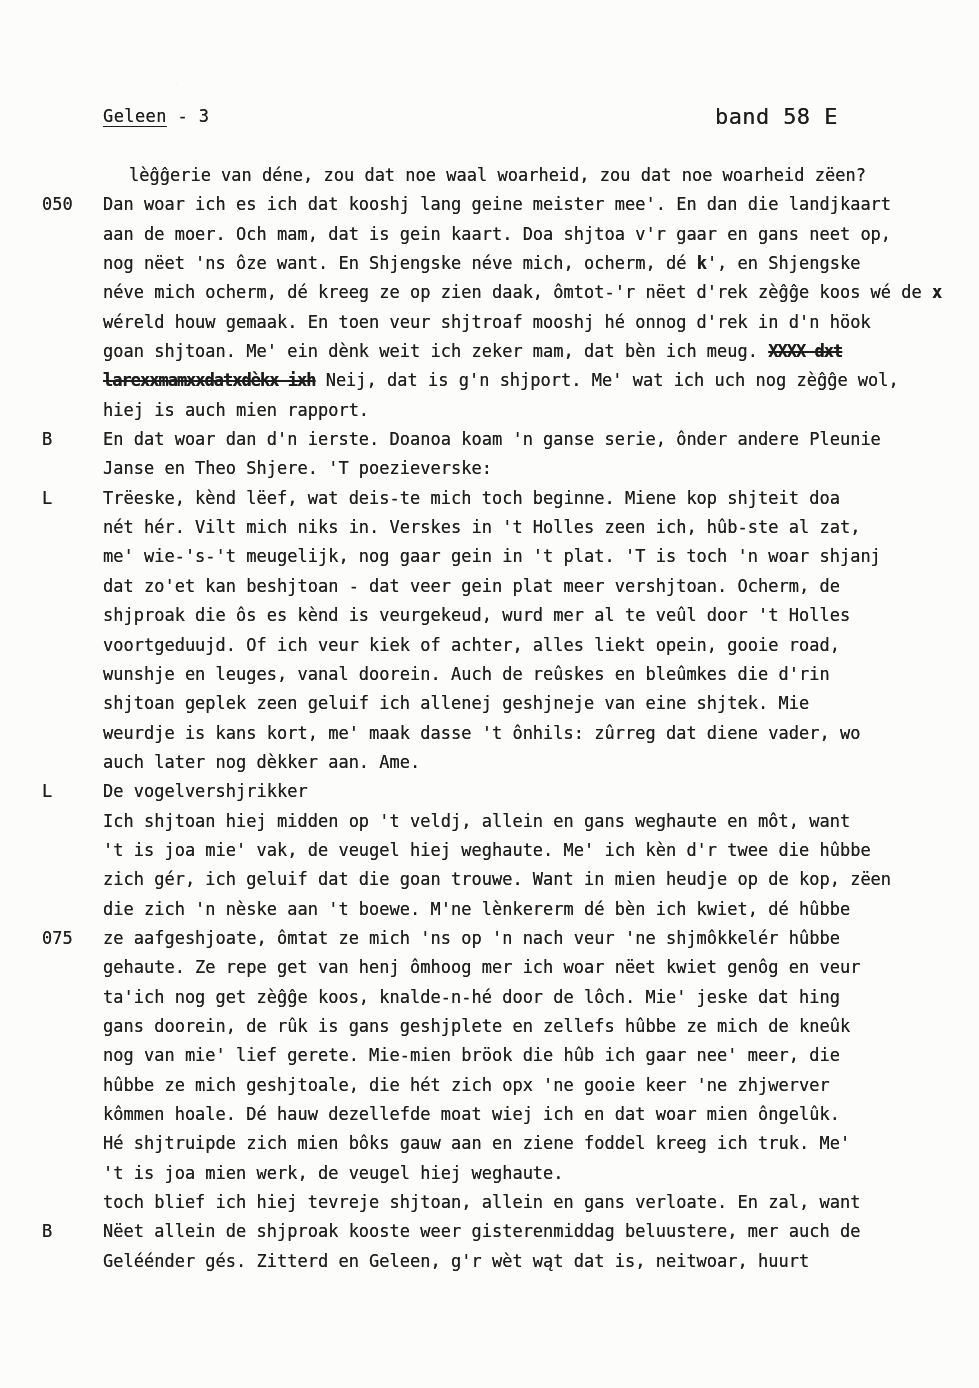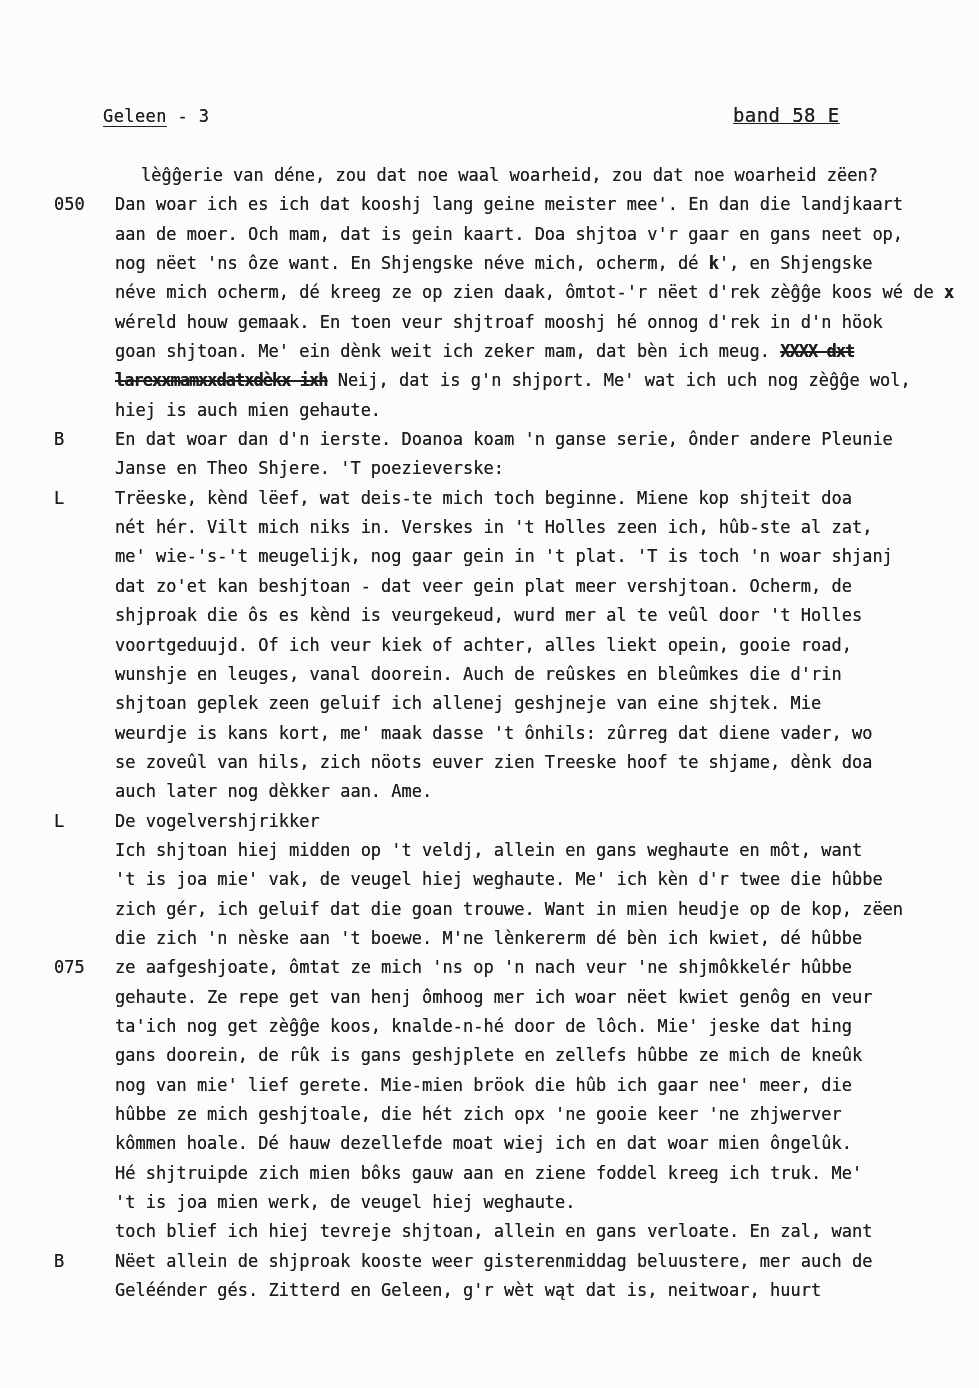--- a/index.html
+++ b/index.html
@@ -18,27 +18,26 @@
       radial-gradient(circle at 18% 6%, rgba(0,0,0,0.05) 0.5px, transparent 1px),
       #fcfcfa;
   }
   .header-title {
     position: absolute; top: 106px; left: 103px;
     font-size: 17px; letter-spacing: 0.4px;
     text-shadow: 0 0 0.6px rgba(10,10,10,0.75);
   }
   .header-title .place { text-decoration: underline; text-underline-offset: 4px; margin-top: 24px; }
   .header-band {
-    position: absolute; top: 104px; left: 733px;
-    font-size: 19px; letter-spacing: 0.4px;
+    position: absolute; top: 104px; left: 715px;
+    font-size: 22px; letter-spacing: 0.4px;
     text-shadow: 0 0 0.6px rgba(10,10,10,0.75);
-    text-decoration: underline;
   }
   .body-lines {
-    position: absolute; top: 161px; left: 12px; right: 0;
+    position: absolute; top: 161px; left: 0; right: 0;
   }
   .line {
     position: relative;
     height: 29.35px;
     line-height: 29.35px;
     padding-left: 103px;
     font-size: 17px;
     white-space: pre;
     text-shadow: 0 0 0.6px rgba(10,10,10,0.75);
   }
@@ -63,33 +62,32 @@
   <div class="header-band">band 58 E</div>
   <div class="body-lines" id="body-lines">
       <div class="line indent"><span class="marker"></span><span class="text"><span>lèĝĝerie van déne, zou dat noe waal woarheid, zou dat noe woarheid zëen?</span></span></div>
       <div class="line"><span class="marker">050</span><span class="text"><span>Dan woar ich es ich dat kooshj lang geine meister mee'. En dan die landjkaart</span></span></div>
       <div class="line"><span class="marker"></span><span class="text"><span>aan de moer. Och mam, dat is gein kaart. Doa shjtoa v'r gaar en gans neet op,</span></span></div>
       <div class="line"><span class="marker"></span><span class="text"><span>nog nëet 'ns ôze want. En Shjengske néve mich, ocherm, dé </span><span class="bold">k</span><span>', en Shjengske</span></span></div>
       <div class="line"><span class="marker"></span><span class="text"><span>néve mich ocherm, dé kreeg ze op zien daak, ômtot-'r nëet d'rek zèĝĝe koos wé de </span><span class="bold">x</span></span></div>
       <div class="line"><span class="marker"></span><span class="text"><span>wéreld houw gemaak. En toen veur shjtroaf mooshj hé onnog d'rek in d'n höok</span></span></div>
       <div class="line"><span class="marker"></span><span class="text"><span>goan shjtoan. Me' ein dènk weit ich zeker mam, dat bèn ich meug. </span><span class="strike">XXXX dxt</span></span></div>
       <div class="line"><span class="marker"></span><span class="text"><span class="strike">larexxmamxxdatxdèkx ixh</span><span> Neij, dat is g'n shjport. Me' wat ich uch nog zèĝĝe wol,</span></span></div>
-      <div class="line"><span class="marker"></span><span class="text"><span>hiej is auch mien gehaute.</span></span></div>
+      <div class="line"><span class="marker"></span><span class="text"><span>hiej is auch mien rapport.</span></span></div>
       <div class="line"><span class="marker">B</span><span class="text"><span>En dat woar dan d'n ierste. Doanoa koam 'n ganse serie, ônder andere Pleunie</span></span></div>
       <div class="line"><span class="marker"></span><span class="text"><span>Janse en Theo Shjere. 'T poezieverske:</span></span></div>
       <div class="line"><span class="marker">L</span><span class="text"><span>Trëeske, kènd lëef, wat deis-te mich toch beginne. Miene kop shjteit doa</span></span></div>
       <div class="line"><span class="marker"></span><span class="text"><span>nét hér. Vilt mich niks in. Verskes in 't Holles zeen ich, hûb-ste al zat,</span></span></div>
       <div class="line"><span class="marker"></span><span class="text"><span>me' wie-'s-'t meugelijk, nog gaar gein in 't plat. 'T is toch 'n woar shjanj</span></span></div>
       <div class="line"><span class="marker"></span><span class="text"><span>dat zo'et kan beshjtoan - dat veer gein plat meer vershjtoan. Ocherm, de</span></span></div>
       <div class="line"><span class="marker"></span><span class="text"><span>shjproak die ôs es kènd is veurgekeud, wurd mer al te veûl door 't Holles</span></span></div>
       <div class="line"><span class="marker"></span><span class="text"><span>voortgeduujd. Of ich veur kiek of achter, alles liekt opein, gooie road,</span></span></div>
       <div class="line"><span class="marker"></span><span class="text"><span>wunshje en leuges, vanal doorein. Auch de reûskes en bleûmkes die d'rin</span></span></div>
       <div class="line"><span class="marker"></span><span class="text"><span>shjtoan geplek zeen geluif ich allenej geshjneje van eine shjtek. Mie</span></span></div>
       <div class="line"><span class="marker"></span><span class="text"><span>weurdje is kans kort, me' maak dasse 't ônhils: zûrreg dat diene vader, wo</span></span></div>
-      <div class="line"><span class="marker"></span><span class="text"><span>se zoveûl van hils, zich nöots euver zien Treeske hoof te shjame, dènk doa</span></span></div>
       <div class="line"><span class="marker"></span><span class="text"><span>auch later nog dèkker aan. Ame.</span></span></div>
       <div class="line"><span class="marker">L</span><span class="text"><span>De vogelvershjrikker</span></span></div>
       <div class="line"><span class="marker"></span><span class="text"><span>Ich shjtoan hiej midden op 't veldj, allein en gans weghaute en môt, want</span></span></div>
       <div class="line"><span class="marker"></span><span class="text"><span>'t is joa mie' vak, de veugel hiej weghaute. Me' ich kèn d'r twee die hûbbe</span></span></div>
       <div class="line"><span class="marker"></span><span class="text"><span>zich gér, ich geluif dat die goan trouwe. Want in mien heudje op de kop, zëen</span></span></div>
       <div class="line"><span class="marker"></span><span class="text"><span>die zich 'n nèske aan 't boewe. M'ne lènkererm dé bèn ich kwiet, dé hûbbe</span></span></div>
       <div class="line"><span class="marker">075</span><span class="text"><span>ze aafgeshjoate, ômtat ze mich 'ns op 'n nach veur 'ne shjmôkkelér hûbbe</span></span></div>
       <div class="line"><span class="marker"></span><span class="text"><span>gehaute. Ze repe get van henj ômhoog mer ich woar nëet kwiet genôg en veur</span></span></div>
       <div class="line"><span class="marker"></span><span class="text"><span>ta'ich nog get zèĝĝe koos, knalde-n-hé door de lôch. Mie' jeske dat hing</span></span></div>
       <div class="line"><span class="marker"></span><span class="text"><span>gans doorein, de rûk is gans geshjplete en zellefs hûbbe ze mich de kneûk</span></span></div>

